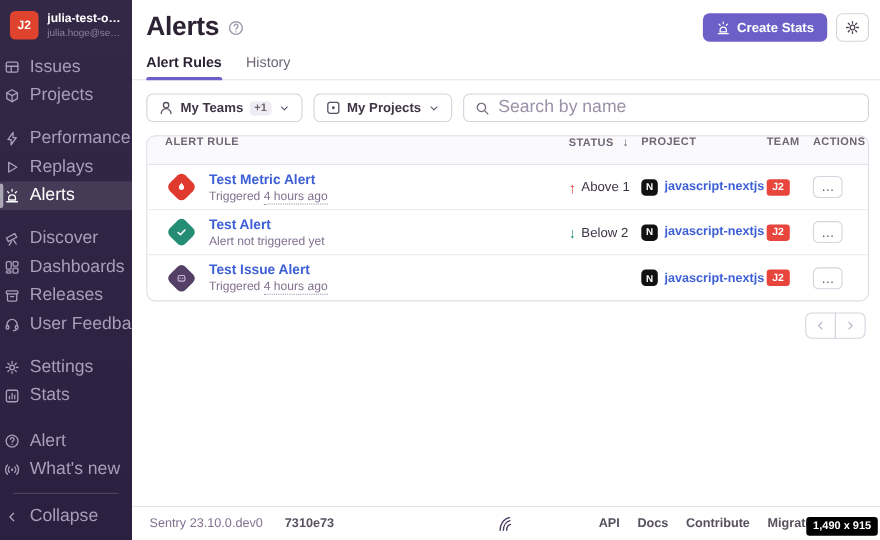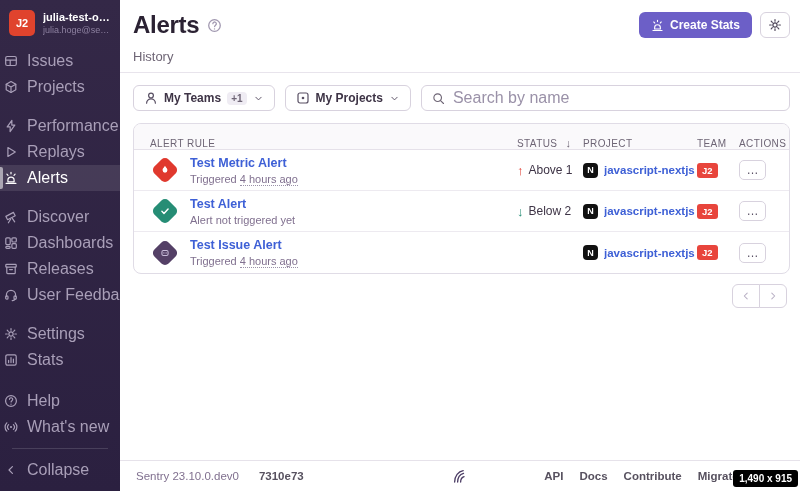--- a/index.html
+++ b/index.html
@@ -97,23 +97,23 @@
   .search-box .icon svg { width: 13px; height: 13px; }
   .search-box input {
     border: none; outline: none; flex: 1; font-size: 16px;
     font-family: inherit; color: #8b5cf6; background: transparent;
   }
   .search-box input::placeholder { color: #9a91a8; }
 
   
   .table { margin-top: 12px; border: 1px solid #e0dce6; border-radius: 8px; background: #fff; overflow: hidden; }
   .thead {
-    display: flex; align-items: flex-end; height: 26px; padding: 0 16px;
+    display: flex; align-items: flex-start; height: 26px; padding: 0 16px;
     background: #faf9fb; border-bottom: 1px solid #e5e1e9;
-    font-size: 10px; font-weight: 400; color: #6e6575;
+    font-size: 10px; font-weight: 700; color: #6e6575;
     text-transform: uppercase; letter-spacing: 0.4px;
   }
   .col-name { flex: 1; min-width: 0; display: flex; align-items: center; }
   .col-status { width: 66px; flex-shrink: 0; display: flex; align-items: center; gap: 5px; margin-left: 18px; }
   .col-project { width: 114px; flex-shrink: 0; display: flex; align-items: center; gap: 6px; }
   .col-team { width: 42px; flex-shrink: 0; display: flex; align-items: center; }
   .col-actions { width: 34px; flex-shrink: 0; display: flex; align-items: center; }
   .sort-arrow { font-size: 11px; margin-left: 3px; color: #6e6575; }
 
   .trow { display: flex; align-items: center; height: 41px; padding: 0 16px; border-bottom: 1px solid #edeaf0; }
@@ -312,21 +312,21 @@
       </nav>
     <div class="sidebar-bottom">
         <div class="nav-item">
           <span class="icon">
             <svg viewBox="0 0 14 14" fill="none" stroke="currentColor" stroke-width="1.2" stroke-linecap="round" stroke-linejoin="round">
               <circle cx="7" cy="7" r="5.4"></circle>
               <path d="M5.5 5.3a1.6 1.6 0 112.6 1.3c-.5.4-1 .7-1 1.4"></path>
               <path d="M7 10.1v.1"></path>
             </svg>
           </span>
-          <span>Help</span>
+          <span>Alert</span>
         </div>
         <div class="nav-item">
           <span class="icon">
             <svg viewBox="0 0 14 14" fill="none" stroke="currentColor" stroke-width="1.2" stroke-linecap="round" stroke-linejoin="round">
               <path d="M4.6 9.4a3.4 3.4 0 010-4.8M9.4 4.6a3.4 3.4 0 010 4.8M2.8 11.2a6 6 0 010-8.4M11.2 2.8a6 6 0 010 8.4"></path>
               <circle cx="7" cy="7" r="1.1" fill="currentColor" stroke="none"></circle>
             </svg>
           </span>
           <span>What's new</span>
         </div>
@@ -368,20 +368,21 @@
             <span class="icon">
                 <svg viewBox="0 0 14 14" fill="none" stroke="currentColor" stroke-width="1.2" stroke-linecap="round" stroke-linejoin="round">
                   <circle cx="7" cy="7" r="2.1"></circle>
                   <path d="M7 1.6v1.6M7 10.8v1.6M1.6 7h1.6M10.8 7h1.6M3.2 3.2l1.1 1.1M9.7 9.7l1.1 1.1M10.8 3.2L9.7 4.3M4.3 9.7l-1.1 1.1"></path>
                 </svg>
               </span>
           </div>
         </div>
       </div>
       <div class="tabs">
+        <div class="tab active">Alert Rules</div>
         <div class="tab">History</div>
       </div>
     </div>
 
     <div class="body">
 
       <div class="filter-row">
         <button class="filter-btn">
           <span class="icon">
               <svg viewBox="0 0 14 14" fill="none" stroke="currentColor" stroke-width="1.2" stroke-linecap="round" stroke-linejoin="round">

